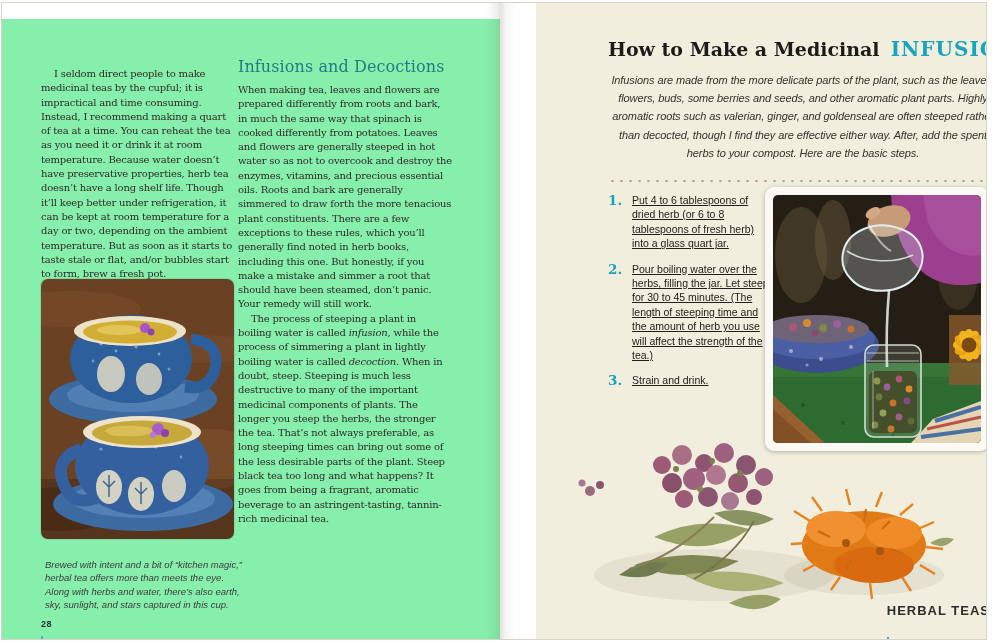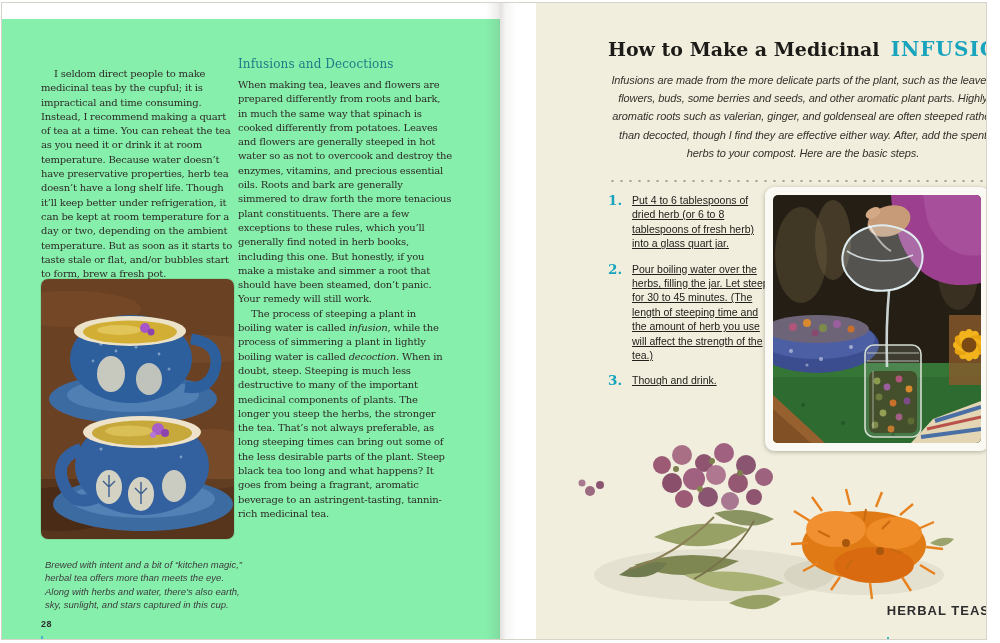--- a/index.html
+++ b/index.html
@@ -11,21 +11,21 @@
   .page-left{position:absolute;left:0;top:16px;width:498px;height:100%;background:#86efac;}
   .page-right{position:absolute;left:498px;top:0;width:486px;height:100%;background:#f1eede;margin-left:36px;}
   .gutter-shadow{position:absolute;left:484px;top:0;width:30px;height:100%;z-index:6;pointer-events:none;
     background:linear-gradient(to right, rgba(90,85,70,0) 0%, rgba(90,85,70,0.10) 38%, rgba(100,95,80,0.18) 50%, rgba(90,85,70,0.06) 64%, rgba(90,85,70,0) 100%);}
 
   
   .col1{position:absolute;left:39px;top:48px;width:195px;}
   .col2{position:absolute;left:236px;top:38px;width:214px;}
   .body-text{font-size:10px;line-height:14.3px;letter-spacing:-0.2px;color:#2f2c27;margin:0;text-align:left;}
   .indent{text-indent:13px;}
-  .section-heading{font-size:12px;font-weight:500;color:#1e7c85;margin:0 0 7px 0;letter-spacing:0.1px;}
+  .section-heading{font-size:16px;font-weight:500;color:#1e7c85;margin:0 0 7px 0;letter-spacing:0.1px;}
   .photo-left{position:absolute;left:39px;top:260px;width:193px;height:260px;border-radius:7px;overflow:hidden;box-shadow:0 0 0 1px rgba(0,0,0,0.08);}
   .caption{position:absolute;left:43px;top:529px;width:197px;font:italic 9.5px/13.6px "Liberation Sans",sans-serif;color:#3c3c3c;}
   .footer{position:absolute;top:600px;display:flex;align-items:flex-start;gap:7px;font-family:"Liberation Sans",sans-serif;color:#2d2d2d;flex-direction:column;}
   .footer-left{left:39px;}
   .footer-right{right:530px;}
   .folio{font-size:9px;font-weight:bold;letter-spacing:0.5px;}
   .running{font-size:13px;font-weight:bold;letter-spacing:1px;}
   .footer-divider{width:2px;height:10px;background:#41b7c3;}
 
   
@@ -137,21 +137,21 @@
       <li>
         <span class="step-num">1.</span>
         <span class="step-text">Put 4 to 6 tablespoons of dried herb (or 6 to 8 tablespoons of fresh herb) into a glass quart jar.</span>
       </li>
       <li>
         <span class="step-num">2.</span>
         <span class="step-text">Pour boiling water over the herbs, filling the jar. Let steep for 30 to 45 minutes. (The length of steeping time and the amount of herb you use will affect the strength of the tea.)</span>
       </li>
       <li>
         <span class="step-num">3.</span>
-        <span class="step-text">Though and drink.</span>
+        <span class="step-text">Strain and drink.</span>
       </li>
     </ol>
 
     <div class="photo-frame">
       <div class="photo-inner">
         <svg width="208" height="248" viewBox="0 0 208 248">
           <rect x="0" y="0" width="208" height="248" fill="#241e15"></rect>
           <ellipse cx="28" cy="60" rx="26" ry="48" fill="#5a4c33" opacity="0.55"></ellipse>
           <ellipse cx="60" cy="45" rx="18" ry="40" fill="#6e5d40" opacity="0.45"></ellipse>
           <ellipse cx="185" cy="80" rx="20" ry="35" fill="#4e4130" opacity="0.5"></ellipse>

